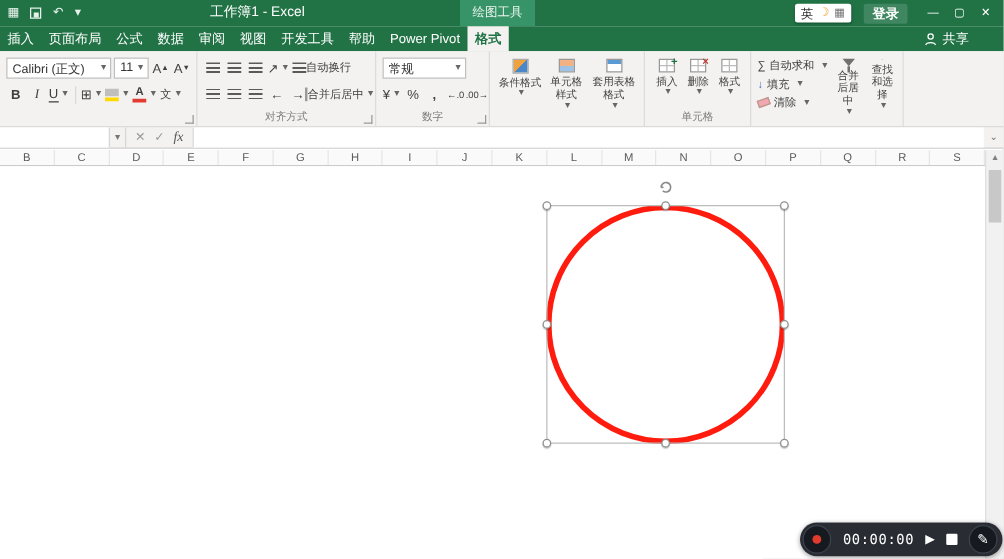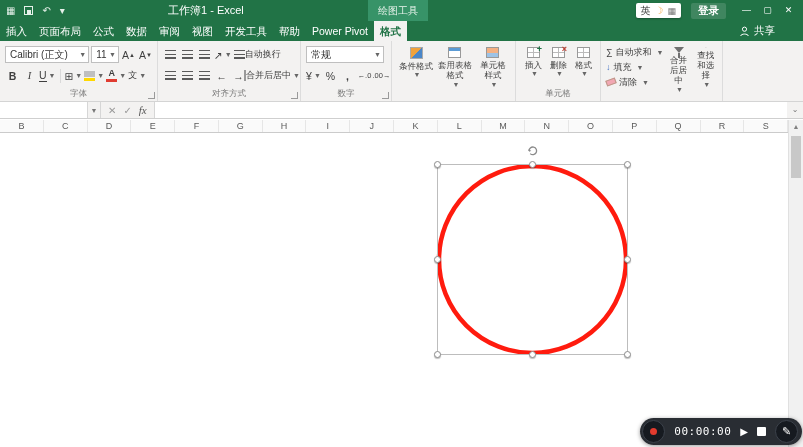--- a/index.html
+++ b/index.html
@@ -194,21 +194,20 @@
               <span style="font-size:9px;font-weight:bold">A</span>
               <span class="bar" style="background:#E03C31"></span>
             </span>
             <span class="caret">▼</span>
         </div>
         <div class="btn">
             <span style="font-size:9px">文</span>
             <span class="caret">▼</span>
           </div>
       </div>
-      <div class="group-label">字体</div>
       <div class="launcher"></div>
     </div>
 
     <div class="group" style="width:143px">
       <div class="r">
         <div class="btn">
             <span class="lines"></span>
           </div>
         <div class="btn">
             <span class="lines"></span>
@@ -242,21 +241,21 @@
             <span class="minitext">合并后居中</span>
             <span class="caret">▼</span>
           </div>
       </div>
       <div class="group-label">对齐方式</div>
       <div class="launcher"></div>
     </div>
 
     <div class="group" style="width:91px">
       <div class="r">
-        <div class="combo" style="width:78px">
+        <div class="combo" style="width:67px">
           <span>常规</span>
             <span class="caret">▼</span>
         </div>
       </div>
       <div class="r">
         <div class="btn">
             <span>¥</span>
             <span class="caret">▼</span>
           </div>
         <div class="btn">%</div>
@@ -267,28 +266,28 @@
       <div class="group-label">数字</div>
       <div class="launcher"></div>
     </div>
 
     <div class="group" style="width:124px;display:flex">
       <div class="stack" style="width:40px">
         <span class="cf-icon sicon"></span>
         <span>条件格式</span>
           <span class="caret">▼</span>
       </div>
+      <div class="stack" style="width:38px">
+        <span class="cs-icon sicon"></span>
+        <span>单元格样式</span>
+          <span class="caret">▼</span>
+      </div>
       <div class="stack" style="width:42px">
         <span class="ft-icon sicon"></span>
         <span>套用表格格式</span>
-          <span class="caret">▼</span>
-      </div>
-      <div class="stack" style="width:38px">
-        <span class="cs-icon sicon"></span>
-        <span>单元格样式</span>
           <span class="caret">▼</span>
       </div>
     </div>
 
     <div class="group" style="width:85px;display:flex">
       <div class="stack" style="width:26px">
         <span class="grid-icon sicon">
             <span class="mark" style="color:#1E7145">+</span>
           </span>
         <span>插入</span>

